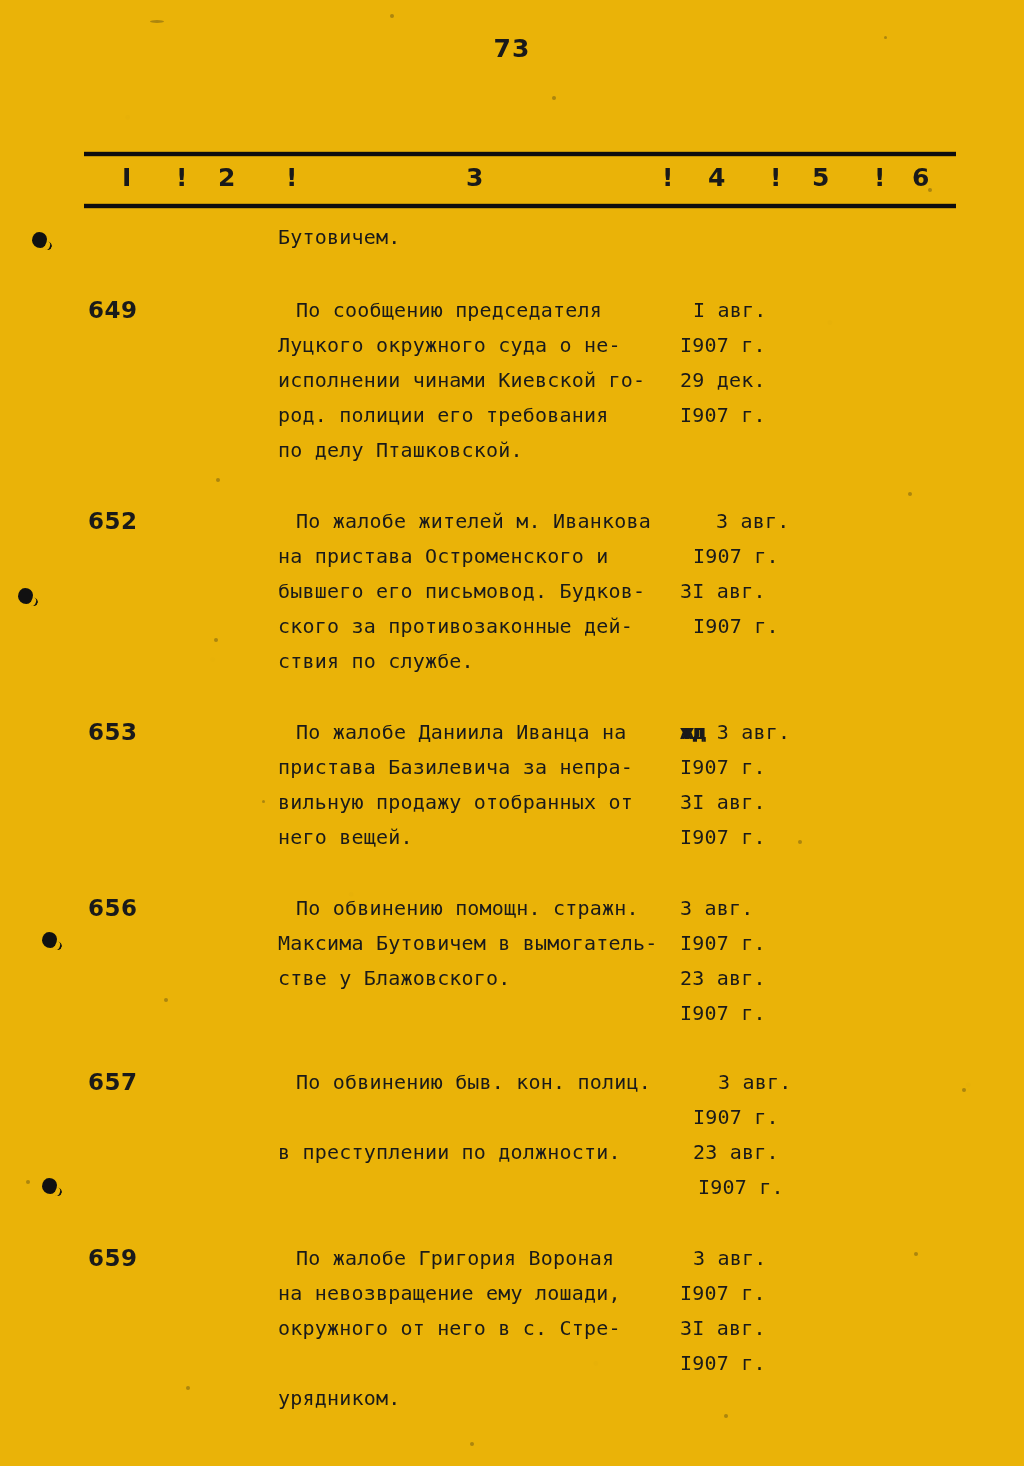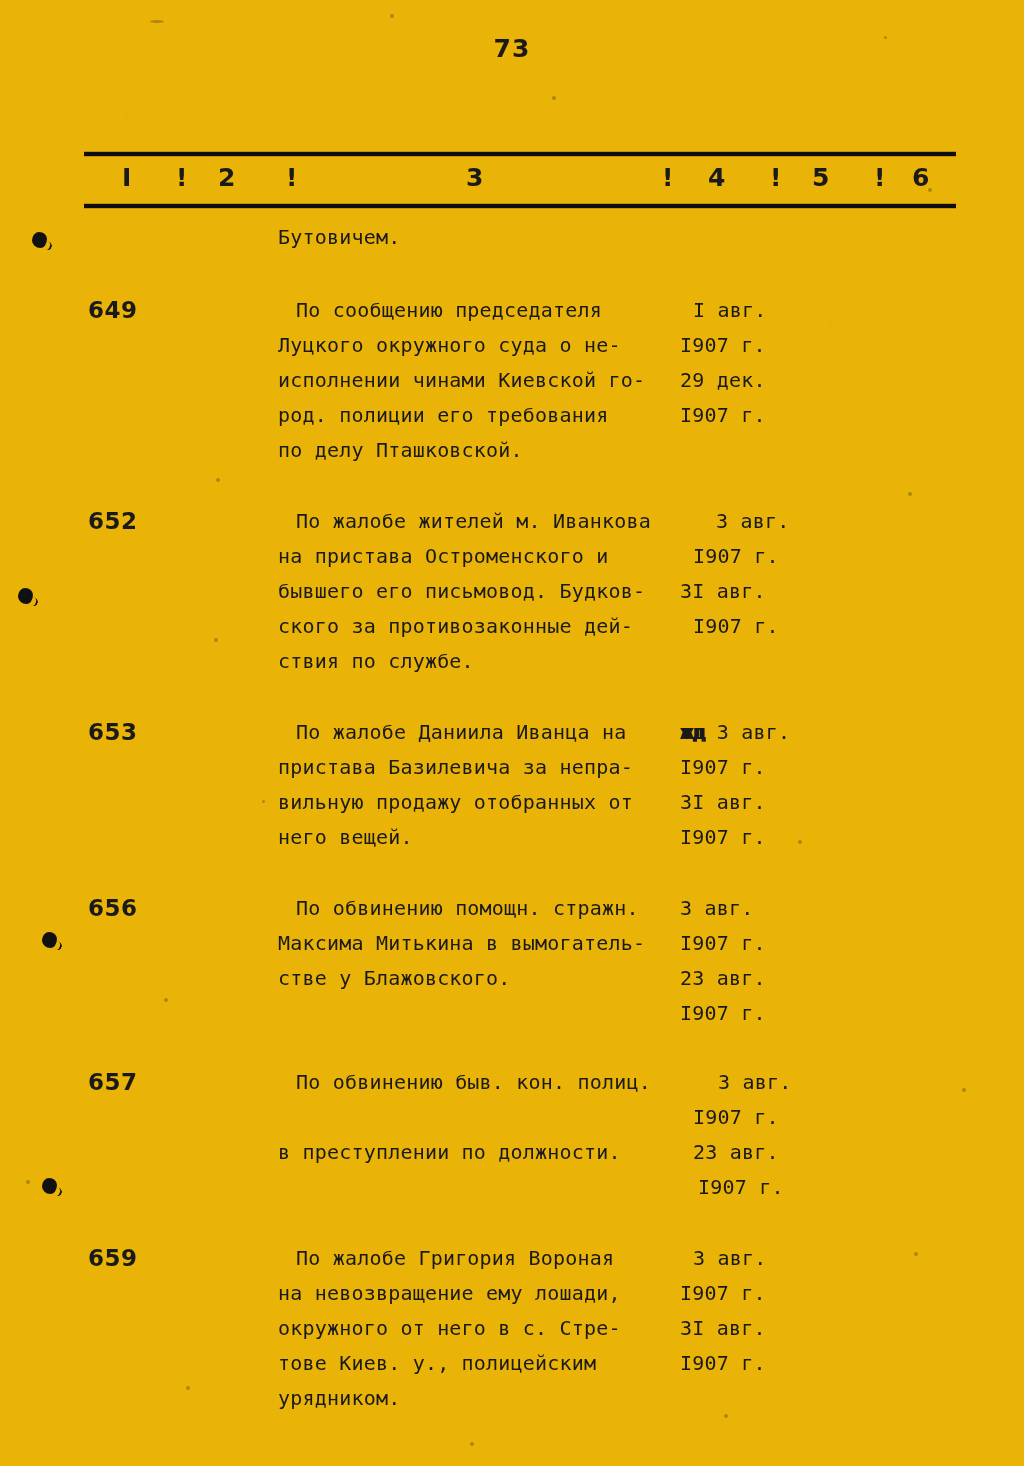--- a/index.html
+++ b/index.html
@@ -315,21 +315,21 @@
     </div>
 
     <div class="entry" style="margin-top:36px">
       <div class="entry-num">656</div>
       <div class="entry-body">
         <div class="line">
           <span class="desc indent">По обвинению помощн. стражн.</span>
           <span class="date">3 авг.</span>
         </div>
         <div class="line">
-          <span class="desc">Максима Митькина в вымогатель-</span>
+          <span class="desc">Максима Бутовичем в вымогатель-</span>
           <span class="date">I907 г.</span>
         </div>
         <div class="line">
           <span class="desc">стве у Блажовского.</span>
           <span class="date">23 авг.</span>
         </div>
         <div class="line">
           <span class="date">I907 г.</span>
         </div>
       </div>
@@ -364,21 +364,20 @@
         </div>
         <div class="line">
           <span class="desc">на невозвращение ему лошади,</span>
           <span class="date">I907 г.</span>
         </div>
         <div class="line">
           <span class="desc">окружного от него в с. Стре-</span>
           <span class="date">3I авг.</span>
         </div>
         <div class="line">
-          <span class="desc">тове Киев. у., полицейским</span>
           <span class="date">I907 г.</span>
         </div>
         <div class="line">
           <span class="desc">урядником.</span>
         </div>
       </div>
     </div>
 
   </div>
 

